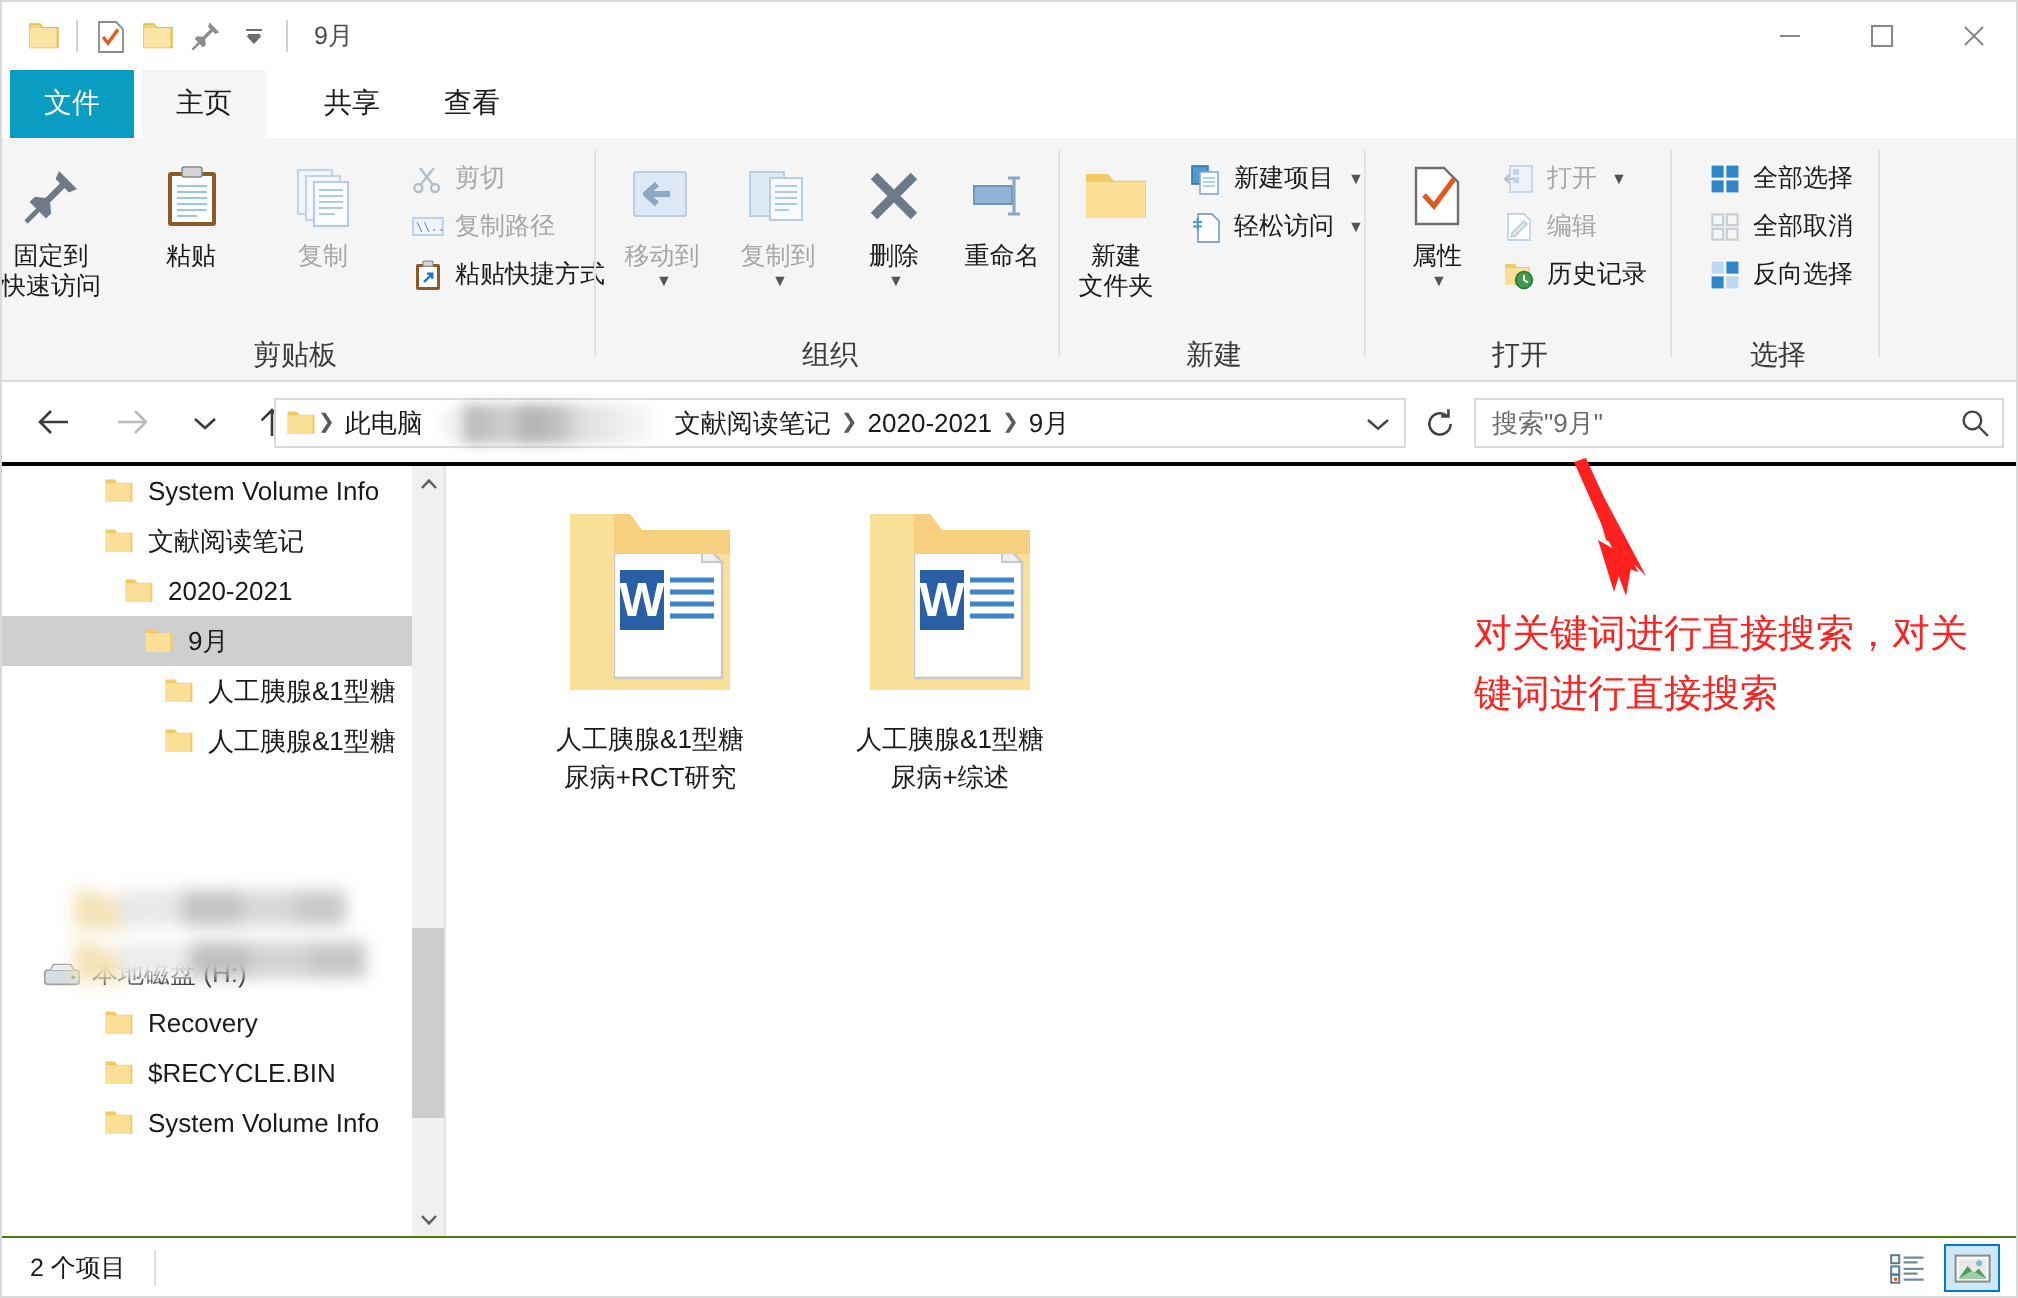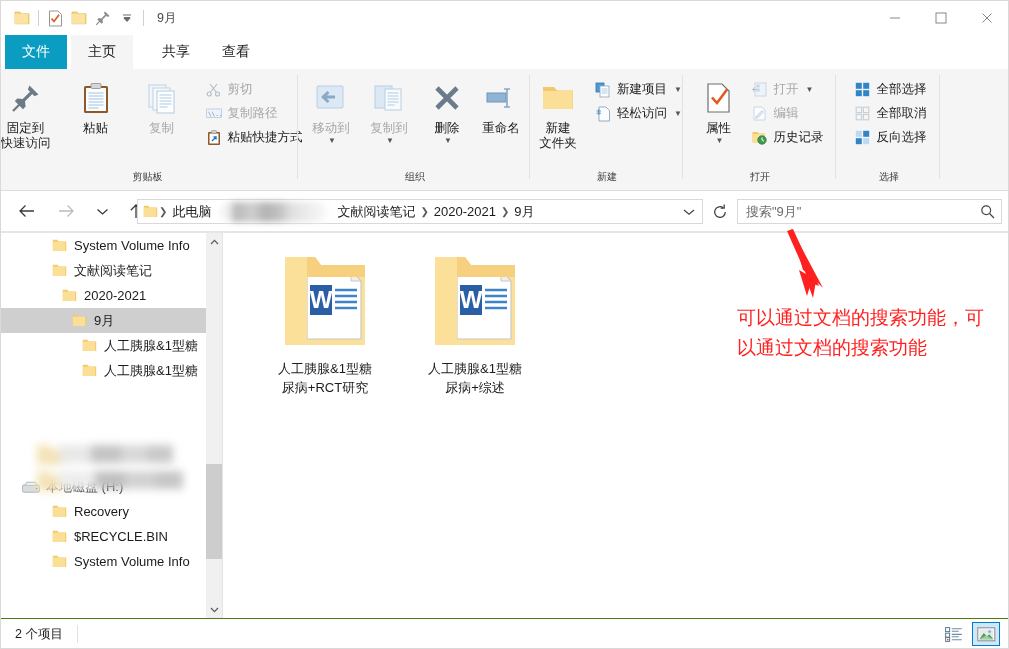--- a/index.html
+++ b/index.html
@@ -7,21 +7,21 @@
     margin: 0; padding: 0;
     width: 1009px; height: 649px;
     overflow: hidden;
     background: #ffffff;
     font-family: "Liberation Sans", "DejaVu Sans", sans-serif;
     -webkit-font-smoothing: antialiased;
   }
   #app {
     position: relative;
     width: 1009px; height: 649px;
-    background: #e5e5e5;
+    background: #000000;
     border: 1px solid #d9d9d9;
     overflow: hidden;
   }
 
   
   .titlebar {
     position: absolute; left: 0; top: 0; width: 1009px; height: 34px;
     background: #ffffff;
     display: flex; align-items: center;
   }
@@ -72,21 +72,21 @@
   .ribbon {
     position: absolute; left: 0; top: 68px; width: 1009px; height: 122px;
     background: #f5f5f5; border-bottom: 1px solid #dcdcdc;
   }
   .rgroup {
     position: absolute; top: 0; height: 122px;
     display: flex; flex-direction: column; align-items: center;
   }
   .rgroup .gbody { flex: 1; display: flex; align-items: flex-start; padding-top: 7px; }
   .rgroup .glabel {
-    font-size: 10px; color: #3a3a3a; height: 24px; line-height: 20px; text-align: center; width: 100%;
+    font-size: 14px; color: #3a3a3a; height: 24px; line-height: 20px; text-align: center; width: 100%;
   }
   .gsep { position: absolute; top: 6px; width: 1px; height: 104px; background: #e2e2e2; }
 
   .bigbtn {
     display: flex; flex-direction: column; align-items: center; justify-content: flex-start;
     width: 66px; cursor: default; padding-top: 2px;
   }
   .bigbtn .ic { height: 40px; display: flex; align-items: center; justify-content: center; }
   .bigbtn .lb {
     font-size: 12.5px; color: #1b1b1b; text-align: center; line-height: 15px; margin-top: 3px;
@@ -798,21 +798,21 @@
       </div>
     </div>
   </div>
 
   <div class="annot-arrow">
     <svg width="80" height="75" viewBox="0 0 80 75">
       <path d="M12 3 L38 60 L30 57 L26 70 L18 44 L25 48 L6 5 z" fill="#ff2020"></path>
       <path d="M10 2 L22 44 L29 48 L24 50 L32 72 L35 55 L42 62 Z" fill="#ff2020"></path>
     </svg>
   </div>
-  <div class="annot-text">可以通过文档的搜索功能，可以通过文档的搜索功能</div>
+  <div class="annot-text">对关键词进行直接搜索，对关键词进行直接搜索</div>
 
   <div class="statusbar">
     <span class="status-text">2 个项目</span>
     <span class="status-sep"></span>
     <span class="viewbtns">
       <span class="viewbtn">
         <svg width="18" height="15" viewBox="0 0 18 15">
           <g fill="none" stroke="#5a7a96" stroke-width="1">
             <rect x="0.6" y="0.6" width="4" height="4"></rect>
             <rect x="0.6" y="6.2" width="4" height="4"></rect>

